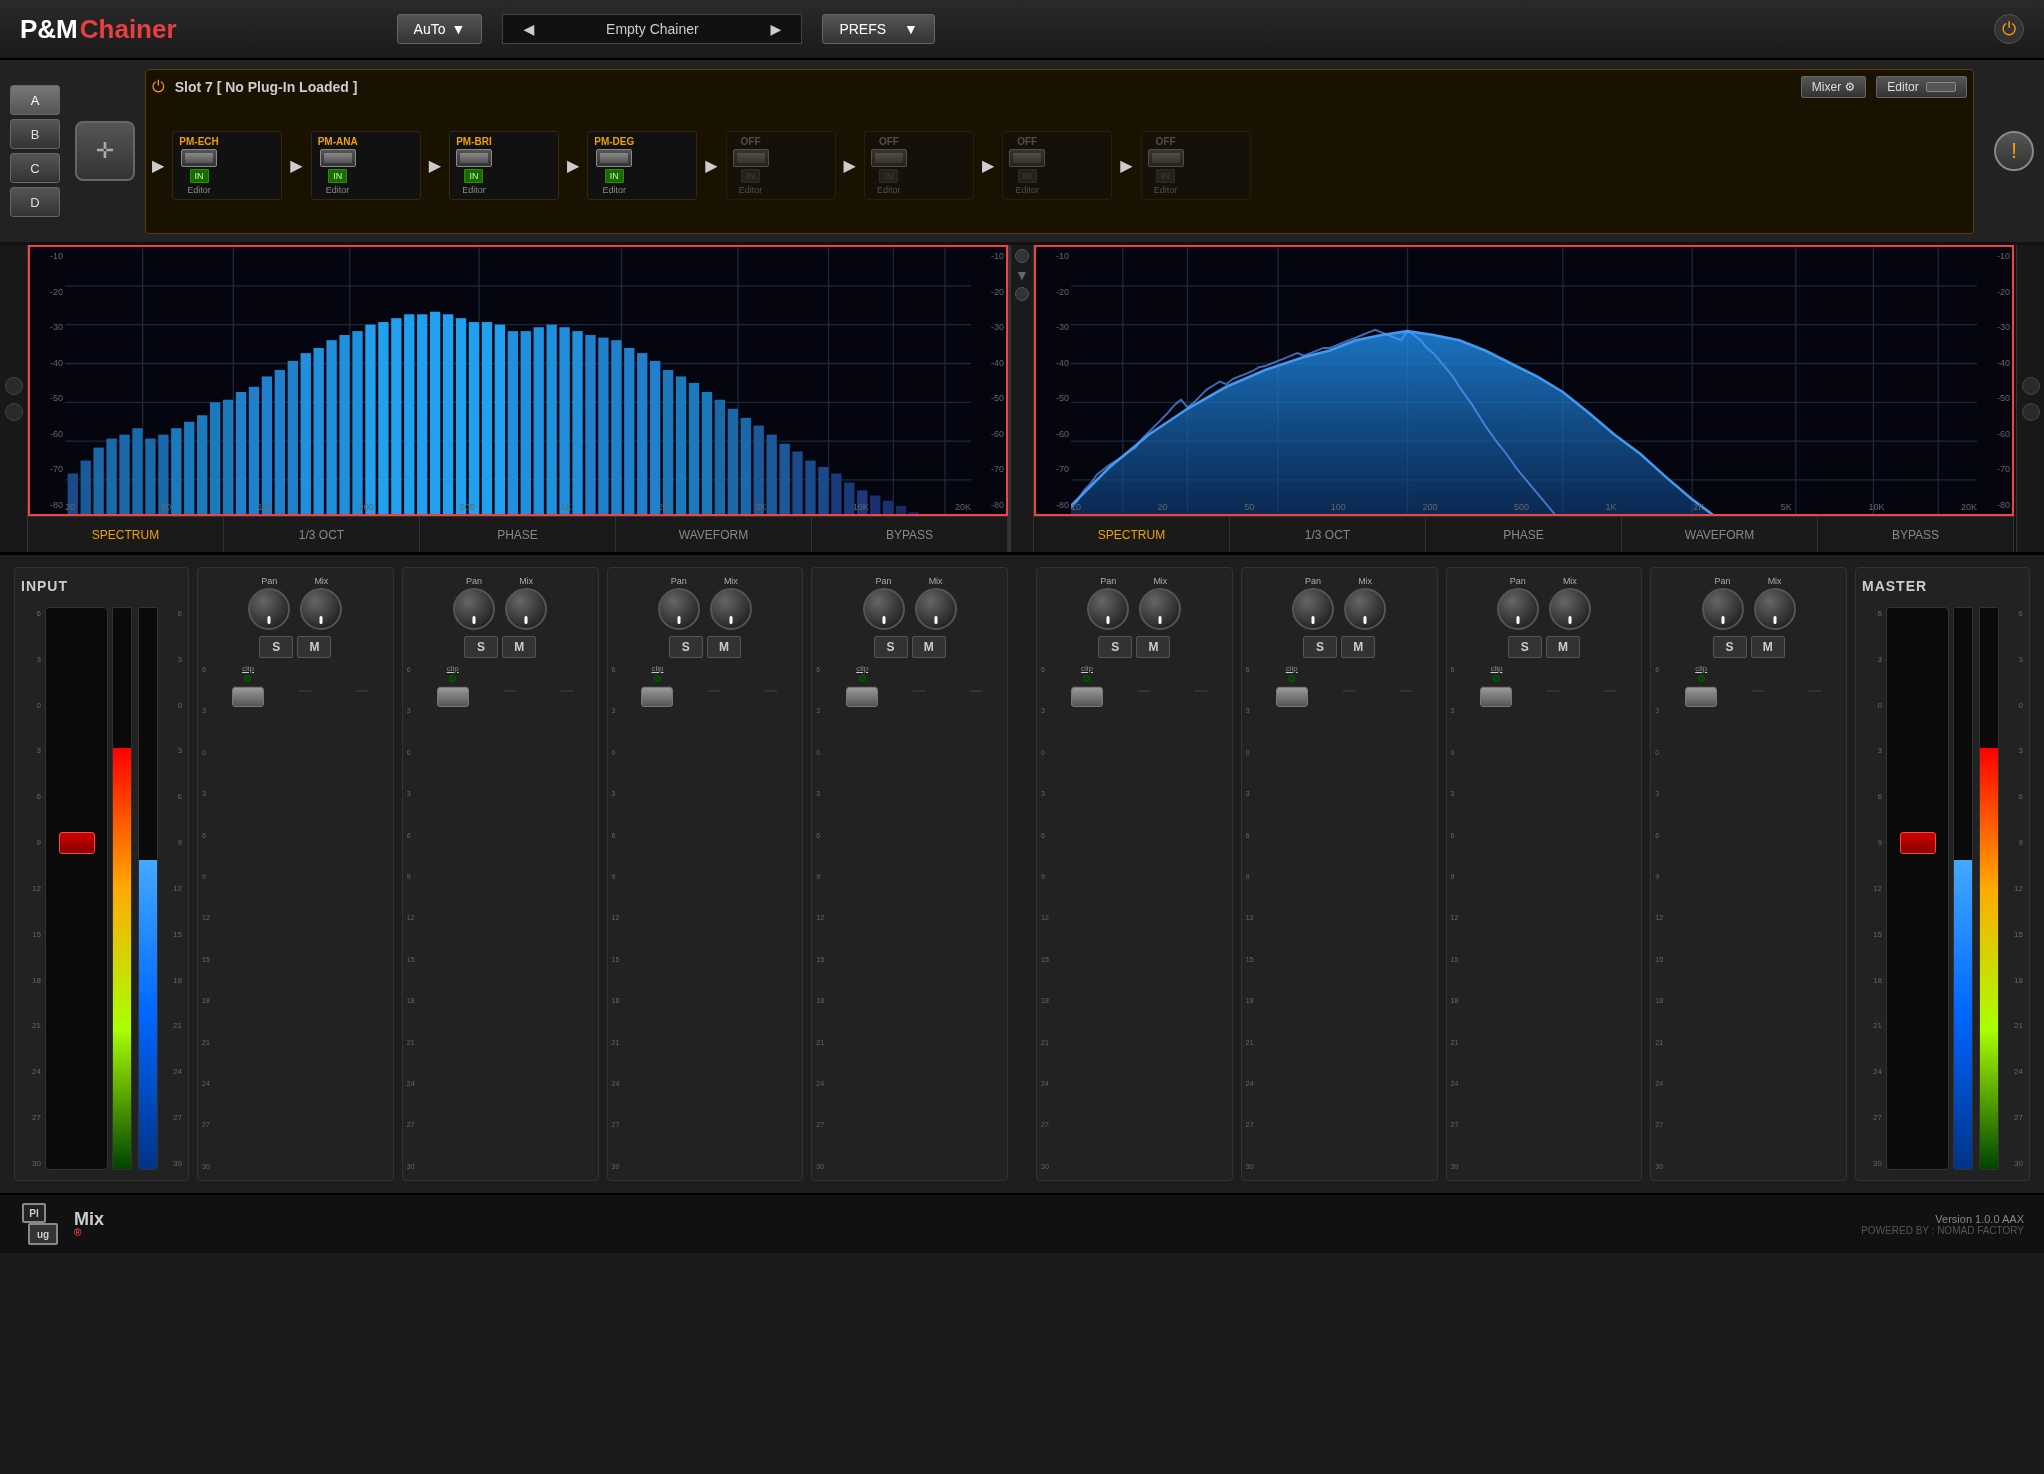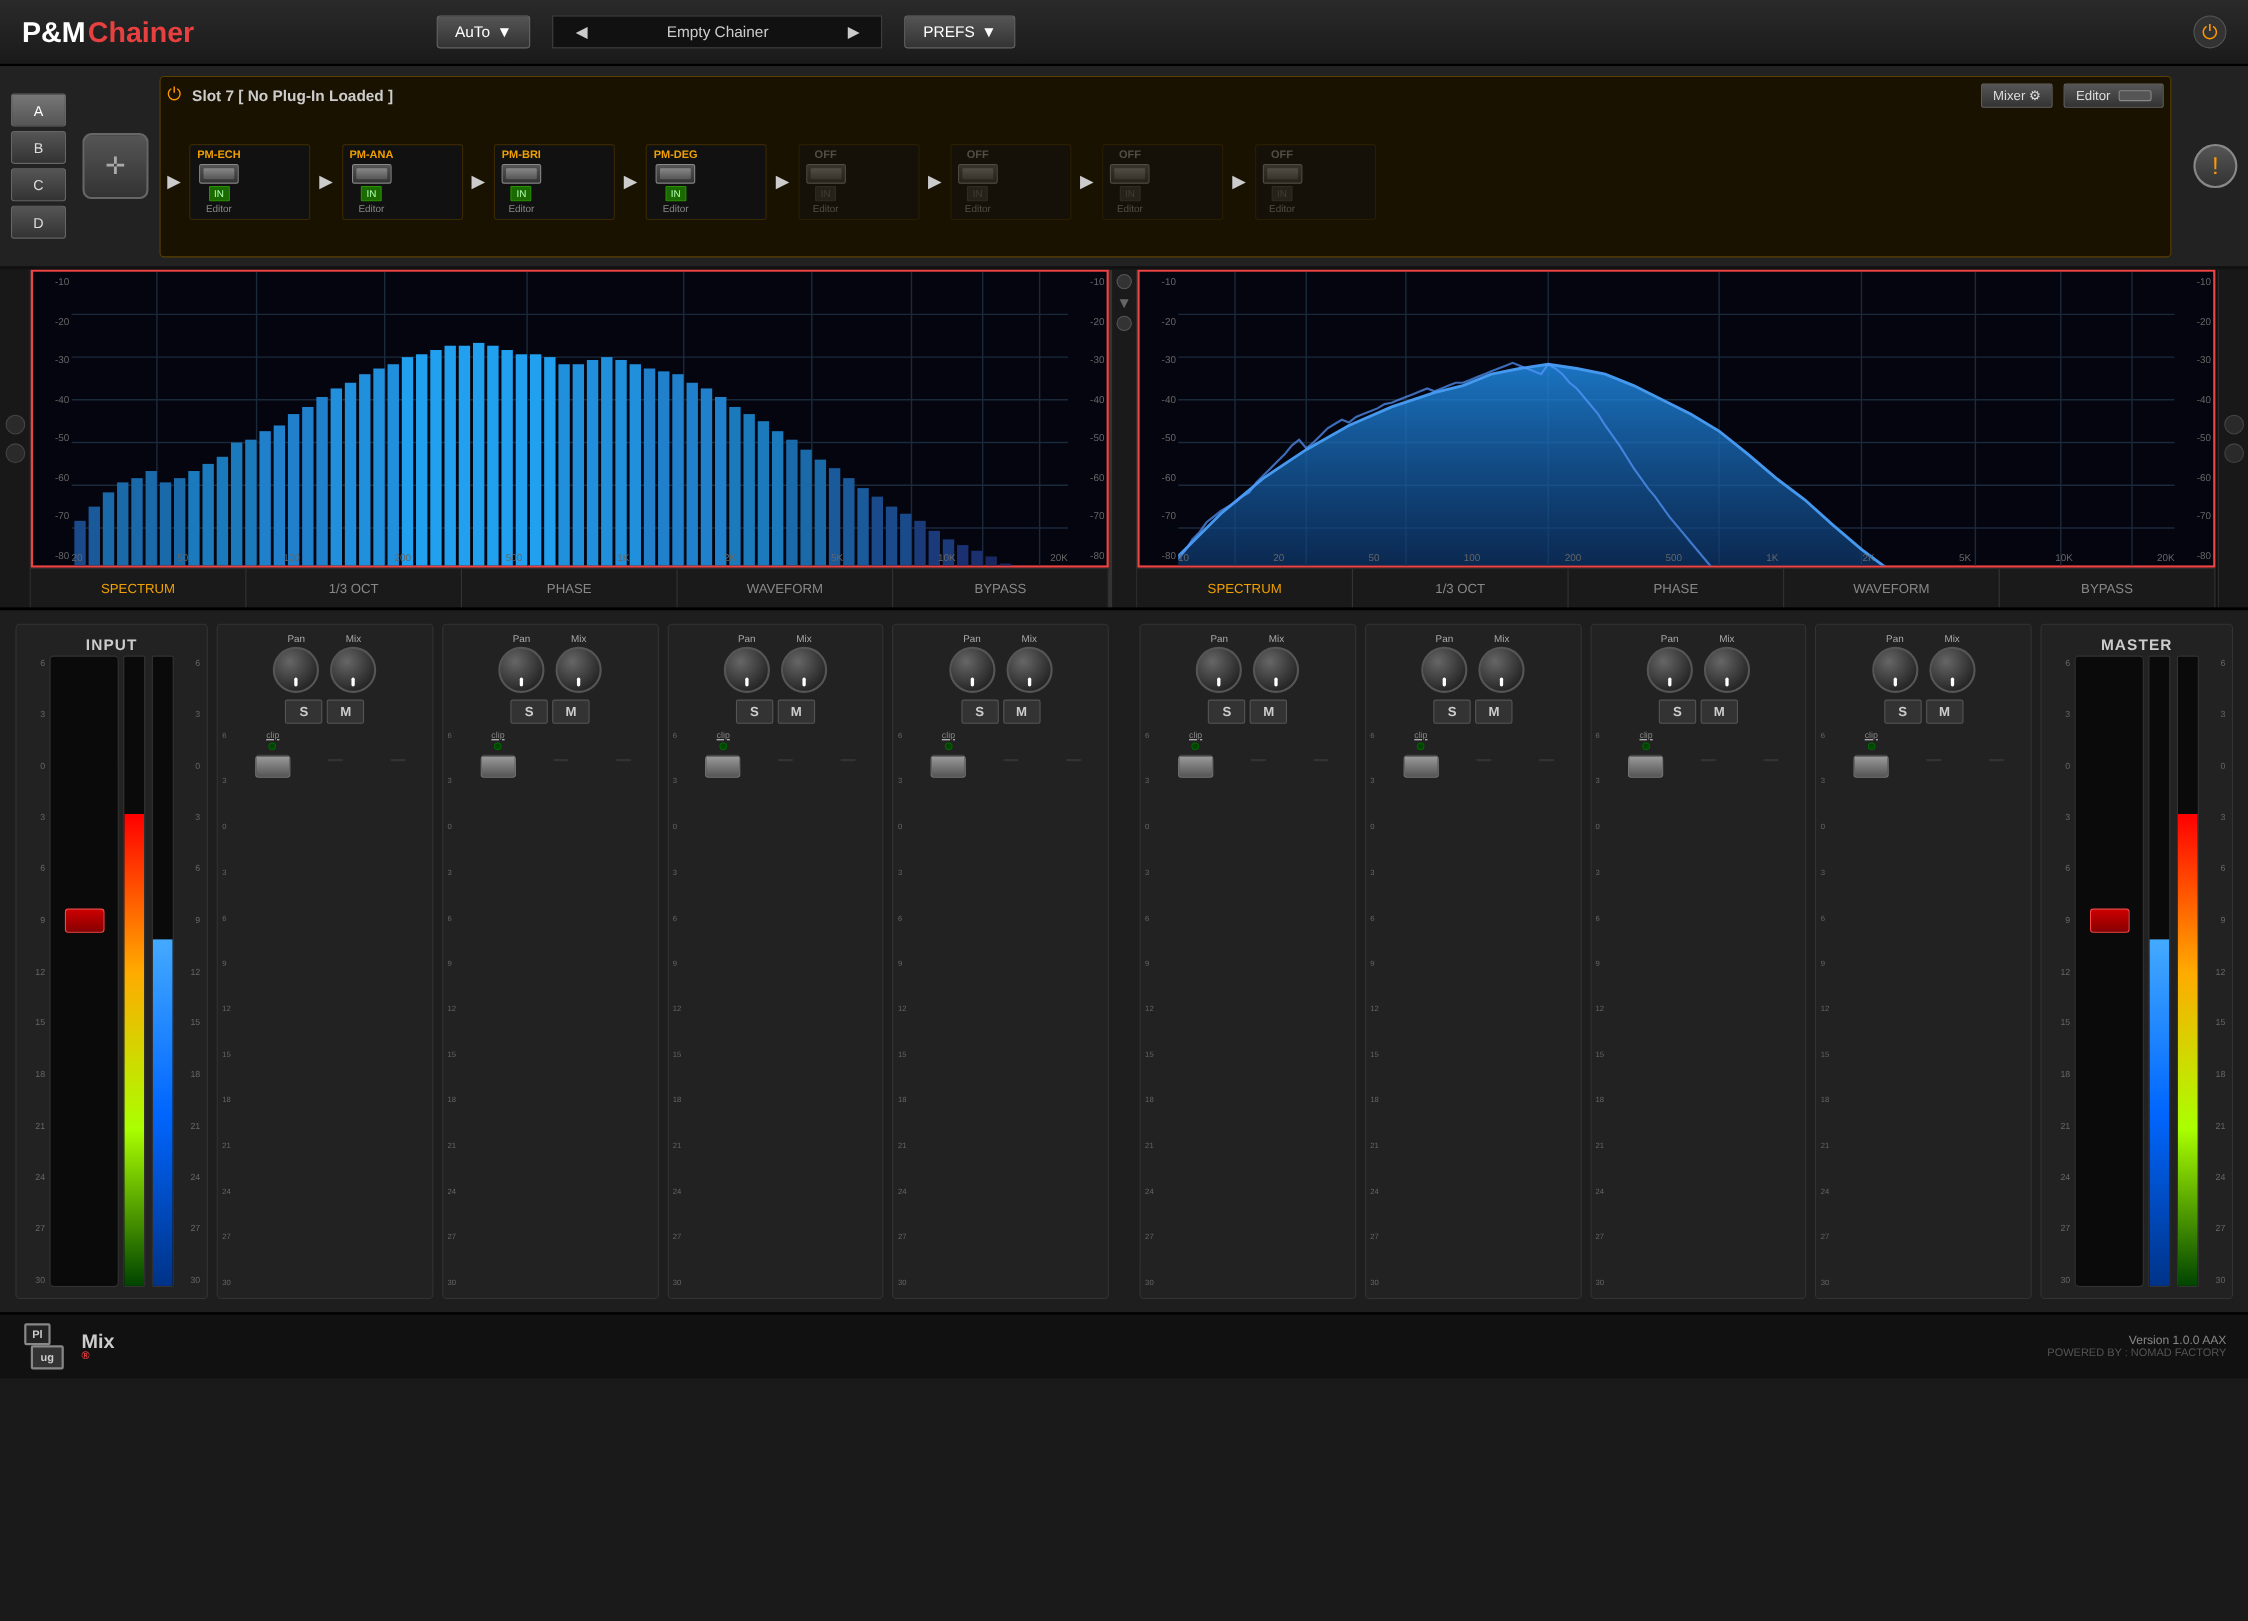--- a/index.html
+++ b/index.html
@@ -59,21 +59,21 @@
     #prefs-btn {
       background: linear-gradient(to bottom, #555, #333);
       border: 1px solid #666;
       color: #fff;
       padding: 6px 16px;
       font-size: 14px;
       cursor: pointer;
       border-radius: 3px;
       display: flex;
       align-items: center;
-      gap: 6px;
+      gap: 18px;
     }
     #power-btn {
       margin-left: auto;
       width: 30px;
       height: 30px;
       border-radius: 50%;
       background: #333;
       border: 1px solid #555;
       display: flex;
       align-items: center;
@@ -397,23 +397,23 @@
     }
 
     
     .input-master-strip {
       width: 160px;
       background: #222;
       border: 1px solid #333;
       border-radius: 4px;
       display: flex;
       flex-direction: column;
-      align-items: center;
+      align-items: flex-start;
       padding: 10px 6px;
-      gap: 2px;
+      gap: 13px;
     }
     .strip-title {
       font-size: 14px;
       font-weight: bold;
       color: #ccc;
       letter-spacing: 1px;
     }
 
     .scale-col {
       display: flex;

